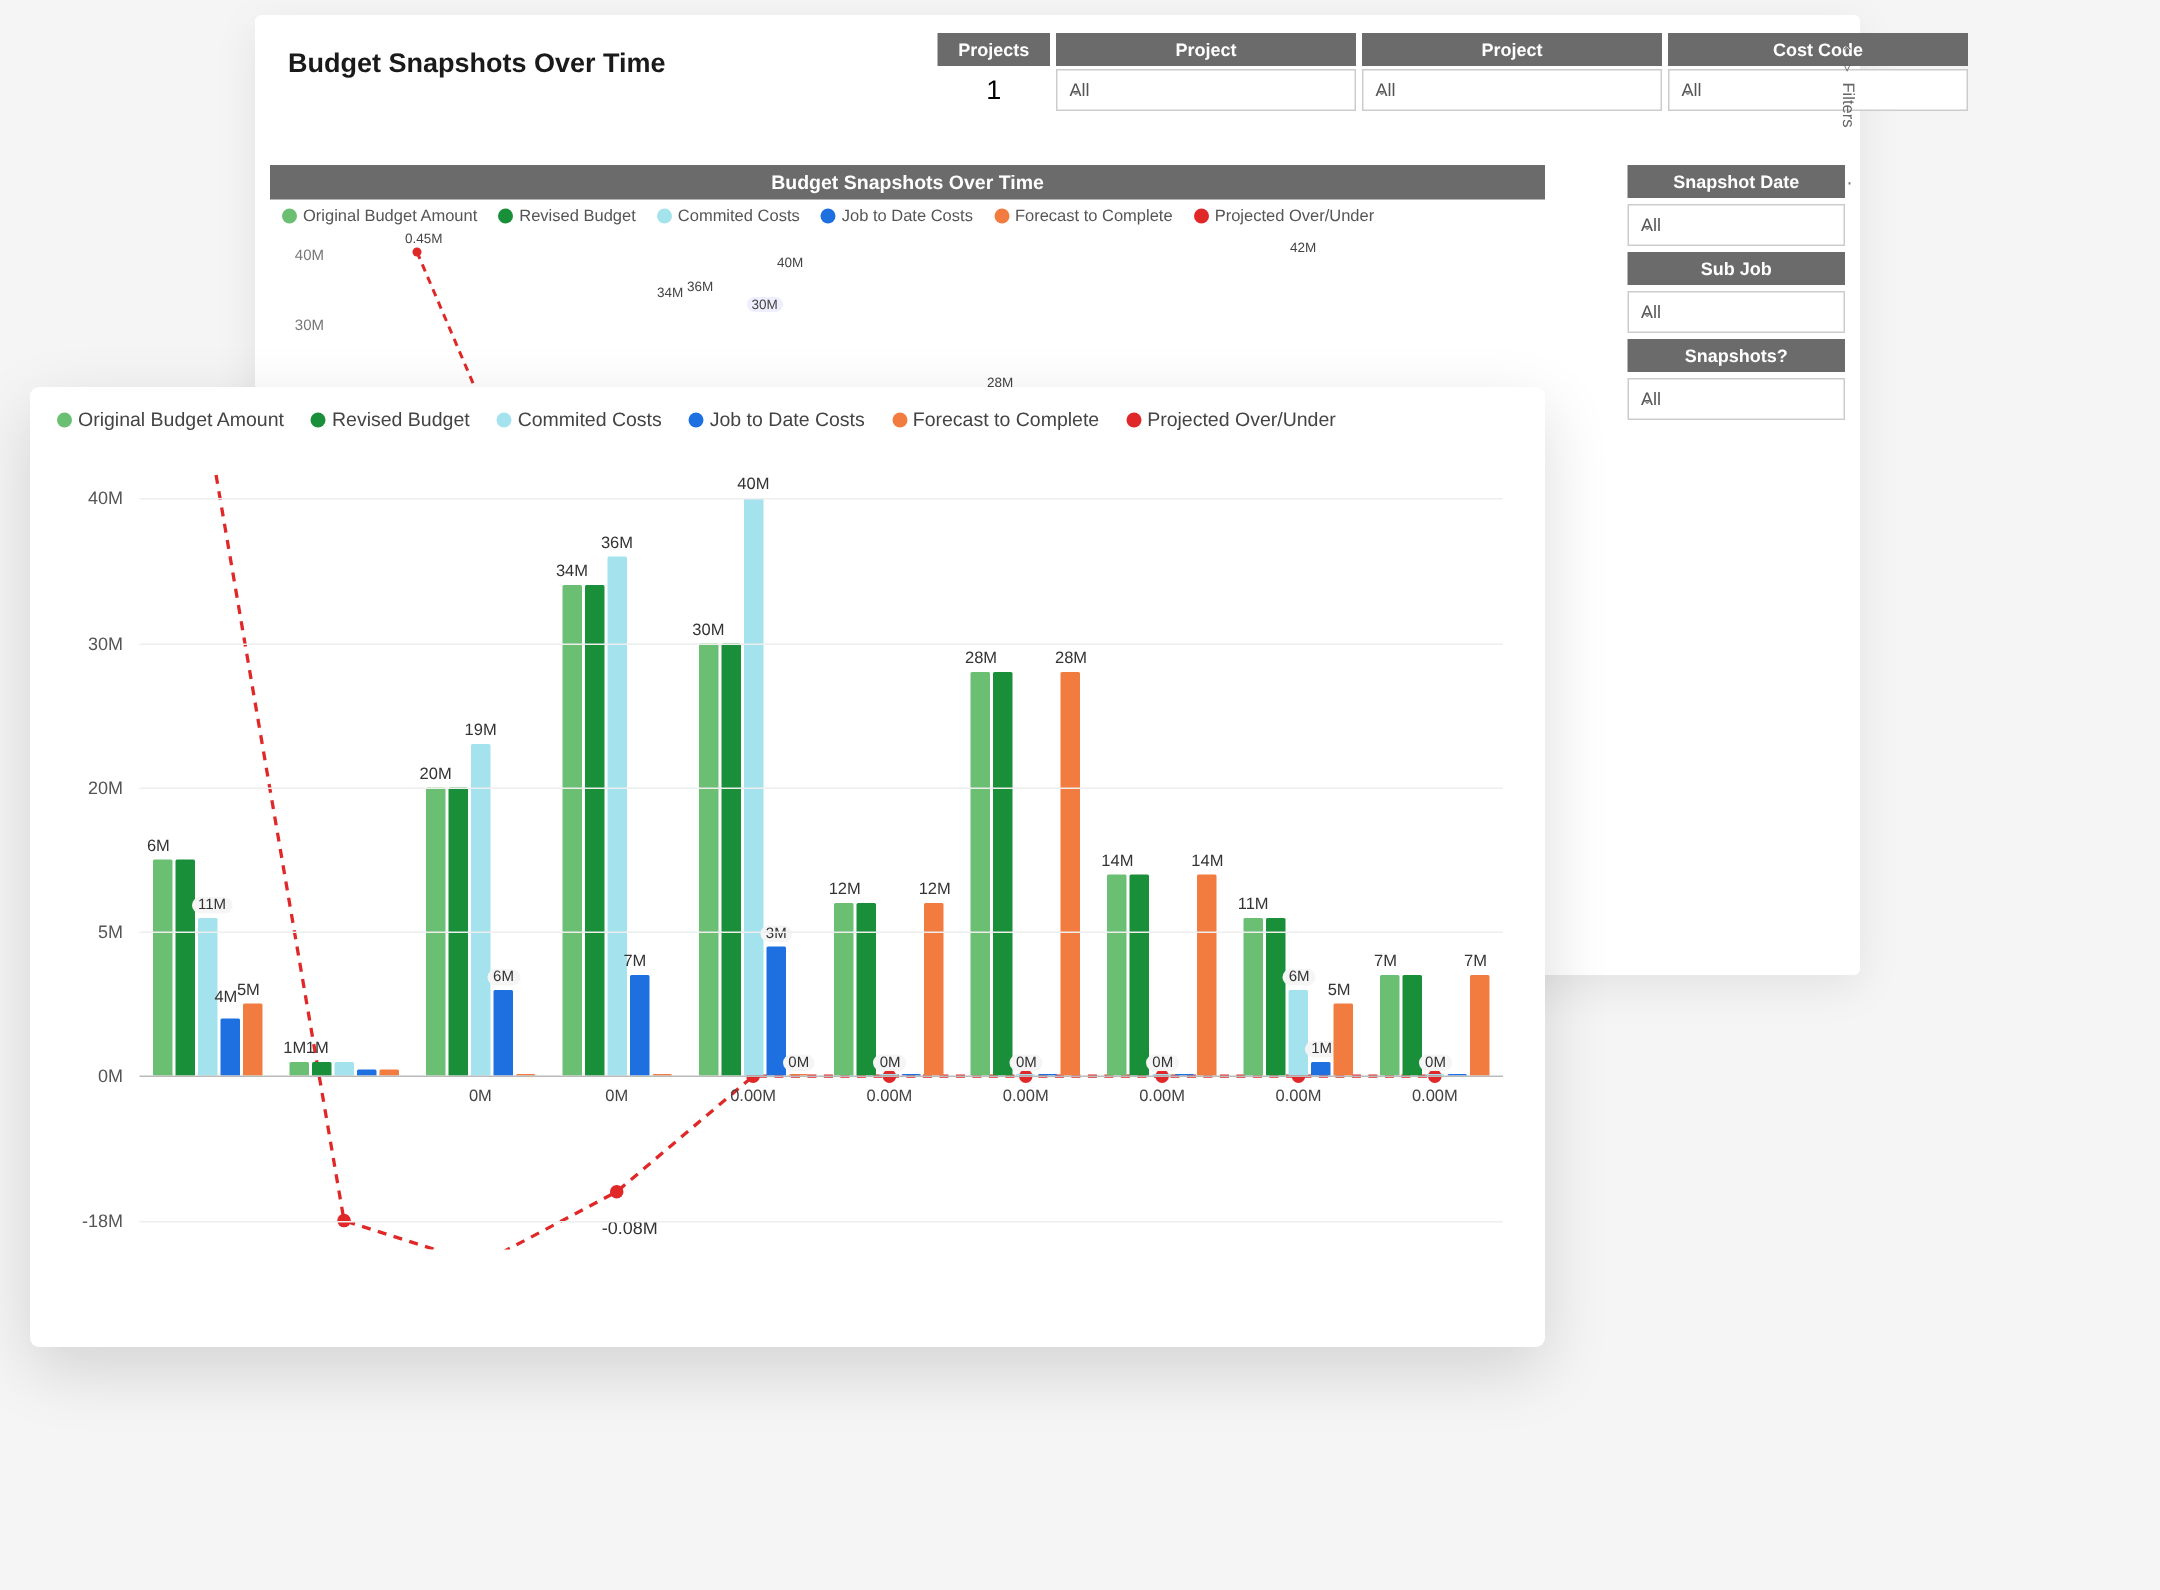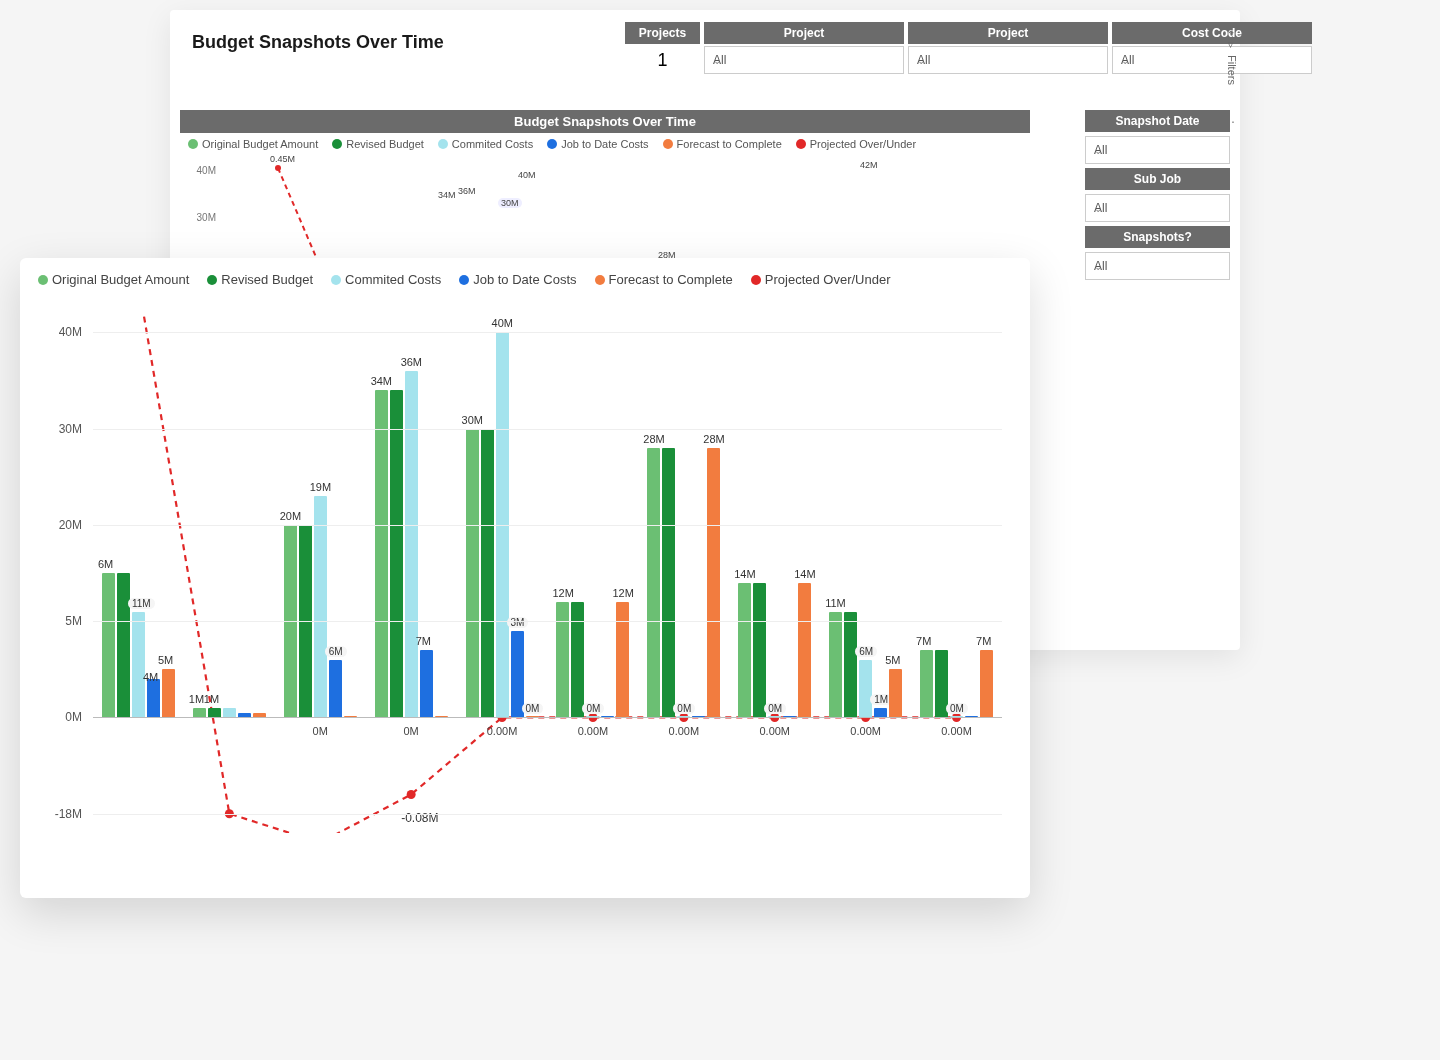--- a/index.html
+++ b/index.html
@@ -280,21 +280,21 @@
           <circle cx="772.6500000000001" cy="404.44444444444446" r="4.5" fill="#E12828"></circle>
           <circle cx="863.5500000000001" cy="404.44444444444446" r="4.5" fill="#E12828"></circle>
         </svg>
     <div class="group" style="left: 0px; width: 90.9px; height: 520px;">
           <div class="bar" style="background: rgb(107, 191, 115); left: 8.95px; width: 13px; bottom: 115.556px; height: 144.444px;"></div>
           <div class="bar-label" style="left: 4.95px; bottom: 263px;">6M</div>
           <div class="bar" style="background: rgb(26, 143, 57); left: 23.95px; width: 13px; bottom: 115.556px; height: 144.444px;"></div>
           <div class="bar" style="background: rgb(164, 227, 237); left: 38.95px; width: 13px; bottom: 115.556px; height: 105.926px;"></div>
           <div class="bar-label pill" style="left: 34.95px; bottom: 224.481px;">11M</div>
           <div class="bar" style="background: rgb(30, 111, 224); left: 53.95px; width: 13px; bottom: 115.556px; height: 38.5185px;"></div>
-          <div class="bar-label" style="left: 49.95px; bottom: 150px;">4M</div>
+          <div class="bar-label" style="left: 49.95px; bottom: 162px;">4M</div>
           <div class="bar" style="background: rgb(242, 124, 63); left: 68.95px; width: 13px; bottom: 115.556px; height: 48.1481px;"></div>
           <div class="bar-label" style="left: 64.95px; bottom: 166.704px;">5M</div>
           <div class="xlabel" style="left: 0px; width: 90.9px; top: 404.444px;"></div>
         </div>
         <div class="group" style="left: 90.9px; width: 90.9px; height: 520px;">
           <div class="bar" style="background: rgb(107, 191, 115); left: 8.95px; width: 13px; bottom: 115.556px; height: 9.62963px;"></div>
           <div class="bar-label" style="left: 4.95px; bottom: 128.185px;">1M</div>
           <div class="bar" style="background: rgb(26, 143, 57); left: 23.95px; width: 13px; bottom: 115.556px; height: 9.62963px;"></div>
           <div class="bar-label" style="left: 19.95px; bottom: 128.185px;">1M</div>
           <div class="bar" style="background: rgb(164, 227, 237); left: 38.95px; width: 13px; bottom: 115.556px; height: 9.62963px;"></div>

